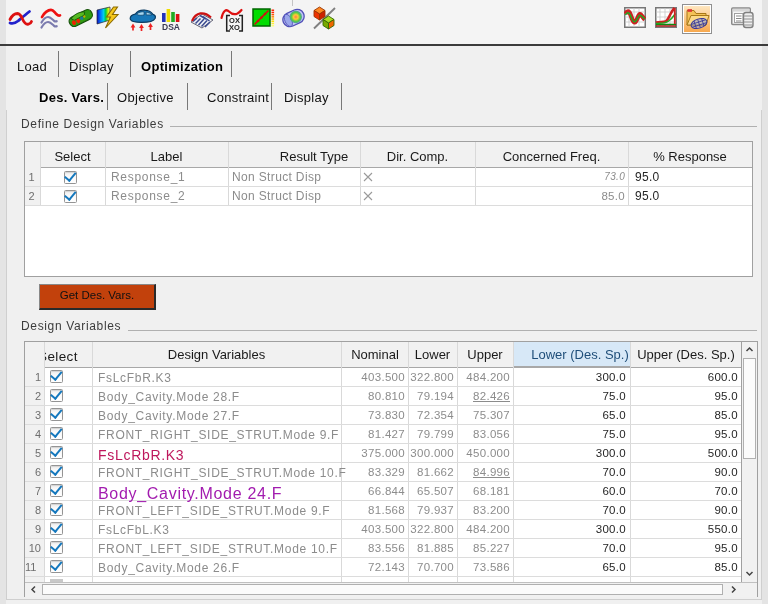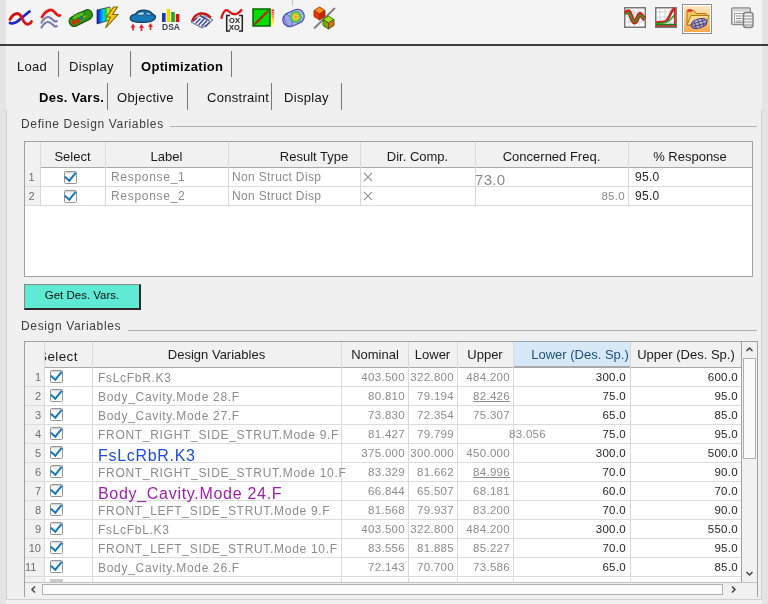--- a/index.html
+++ b/index.html
@@ -235,33 +235,33 @@
   <div class="hline" style="left:0;top:63px;width:727px;background:#dcdcdc;"></div>
 
   <div class="abs cb" style="left:39px;top:29px;"></div>
   <div class="abs cb" style="left:39px;top:48px;"></div>
 
   <div class="txt" style="left:86px;top:28px;font-size:12px;letter-spacing:0.7px;color:#8c8c8c;">Response_1</div>
   <div class="txt" style="left:207px;top:28px;font-size:12px;letter-spacing:0.35px;color:#8c8c8c;">Non Struct Disp</div>
   <svg class="abs" style="left:338px;top:30px;" width="10" height="10" viewBox="0 0 10 10">
       <path d="M1,1 L9,9 M9,1 L1,9" stroke="#9a9a9a" stroke-width="1.1"></path>
     </svg>
-  <div class="txt" style="left:450px;top:29px;width:150px;font-size:15px;letter-spacing:0.3px;color:#8c8c8c;">73.0</div>
+  <div class="txt" style="left:450px;top:29px;width:150px;text-align:right;font-size:10px;letter-spacing:0.3px;color:#8c8c8c;font-style:italic;">73.0</div>
   <div class="txt" style="left:610px;top:28px;font-size:12px;letter-spacing:0.3px;color:#262626;">95.0</div>
 
   <div class="txt" style="left:86px;top:47px;font-size:12px;letter-spacing:0.7px;color:#8c8c8c;">Response_2</div>
   <div class="txt" style="left:207px;top:47px;font-size:12px;letter-spacing:0.35px;color:#8c8c8c;">Non Struct Disp</div>
   <svg class="abs" style="left:338px;top:49px;" width="10" height="10" viewBox="0 0 10 10">
       <path d="M1,1 L9,9 M9,1 L1,9" stroke="#9a9a9a" stroke-width="1.1"></path>
     </svg>
   <div class="txt" style="left:450px;top:48px;width:150px;text-align:right;font-size:11.5px;letter-spacing:0.3px;color:#8c8c8c;">85.0</div>
   <div class="txt" style="left:610px;top:47px;font-size:12px;letter-spacing:0.3px;color:#262626;">95.0</div>
 </div>
 
-<div class="abs" style="left:24px;top:284px;width:114px;height:23px;background:#5eead4;
+<div class="abs" style="left:39px;top:284px;width:114px;height:23px;background:#c2410c;
      border-top:1px solid #888;border-left:1px solid #888;
      border-right:2px solid #2a2a2a;border-bottom:2px solid #2a2a2a;">
   <div style="text-align:center;font-size:11.5px;color:#111;margin-top:4px;">Get Des. Vars.</div>
 </div>
 
 <div class="txt" style="left:21px;top:319px;font-size:12px;letter-spacing:0.65px;color:#3c3c3c;">Design Variables</div>
 <div class="hline" style="left:128px;top:330px;width:629px;background:#b0b0b0;"></div>
 
 <div id="table2" class="abs" style="left:24px;top:341px;width:734px;height:256px;background:#fff;border:1px solid #a0a0a0;box-sizing:border-box;">
   <div class="abs" style="left:0;top:0;width:716px;height:25px;background:#f1f1f1;border-bottom:1px solid #a8a8a8;"></div>
@@ -308,27 +308,27 @@
   <div class="txt" style="left:383px;top:67px;width:46px;text-align:right;font-size:11.5px;letter-spacing:0.3px;color:#8c8c8c;">72.354</div>
   <div class="txt" style="left:432px;top:67px;width:53px;text-align:right;font-size:11.5px;letter-spacing:0.3px;color:#8c8c8c;">75.307</div>
   <div class="txt" style="left:488px;top:67px;width:113px;text-align:right;font-size:11.5px;letter-spacing:0.3px;color:#262626;">65.0</div>
   <div class="txt" style="left:605px;top:67px;width:108px;text-align:right;font-size:11.5px;letter-spacing:0.3px;color:#262626;">85.0</div>
   <div class="hline" style="left:0;top:101px;width:716px;background:#dcdcdc;"></div>
   <div class="txt" style="left:0;top:86px;width:16px;text-align:right;font-size:11px;color:#6e6e6e;">4</div>
   <div class="abs cb" style="left:25px;top:85px;"></div>
   <div class="txt" style="left:73px;top:86px;font-size:12px;letter-spacing:0.7px;color:#8c8c8c;">FRONT_RIGHT_SIDE_STRUT.Mode 9.F</div>
   <div class="txt" style="left:317px;top:86px;width:63px;text-align:right;font-size:11.5px;letter-spacing:0.3px;color:#8c8c8c;">81.427</div>
   <div class="txt" style="left:383px;top:86px;width:46px;text-align:right;font-size:11.5px;letter-spacing:0.3px;color:#8c8c8c;">79.799</div>
-  <div class="txt" style="left:432px;top:86px;width:53px;text-align:right;font-size:11.5px;letter-spacing:0.3px;color:#8c8c8c;padding-left:36px;">83.056</div>
+  <div class="txt" style="left:432px;top:86px;width:53px;text-align:right;font-size:11.5px;letter-spacing:0.3px;color:#8c8c8c;">83.056</div>
   <div class="txt" style="left:488px;top:86px;width:113px;text-align:right;font-size:11.5px;letter-spacing:0.3px;color:#262626;">75.0</div>
   <div class="txt" style="left:605px;top:86px;width:108px;text-align:right;font-size:11.5px;letter-spacing:0.3px;color:#262626;">95.0</div>
   <div class="hline" style="left:0;top:120px;width:716px;background:#dcdcdc;"></div>
   <div class="txt" style="left:0;top:105px;width:16px;text-align:right;font-size:11px;color:#6e6e6e;">5</div>
   <div class="abs cb" style="left:25px;top:104px;"></div>
-  <div class="txt" style="left:73px;top:105px;font-size:16px;letter-spacing:0.7px;color:#1d4ed8;">FsLcRbR.K3</div>
+  <div class="txt" style="left:73px;top:105px;font-size:14px;letter-spacing:0.7px;color:#be185d;">FsLcRbR.K3</div>
   <div class="txt" style="left:317px;top:105px;width:63px;text-align:right;font-size:11.5px;letter-spacing:0.3px;color:#8c8c8c;">375.000</div>
   <div class="txt" style="left:383px;top:105px;width:46px;text-align:right;font-size:11.5px;letter-spacing:0.3px;color:#8c8c8c;">300.000</div>
   <div class="txt" style="left:432px;top:105px;width:53px;text-align:right;font-size:11.5px;letter-spacing:0.3px;color:#8c8c8c;">450.000</div>
   <div class="txt" style="left:488px;top:105px;width:113px;text-align:right;font-size:11.5px;letter-spacing:0.3px;color:#262626;">300.0</div>
   <div class="txt" style="left:605px;top:105px;width:108px;text-align:right;font-size:11.5px;letter-spacing:0.3px;color:#262626;">500.0</div>
   <div class="hline" style="left:0;top:139px;width:716px;background:#dcdcdc;"></div>
   <div class="txt" style="left:0;top:124px;width:16px;text-align:right;font-size:11px;color:#6e6e6e;">6</div>
   <div class="abs cb" style="left:25px;top:123px;"></div>
   <div class="txt" style="left:73px;top:124px;font-size:12px;letter-spacing:0.7px;color:#8c8c8c;">FRONT_RIGHT_SIDE_STRUT.Mode 10.F</div>
   <div class="txt" style="left:317px;top:124px;width:63px;text-align:right;font-size:11.5px;letter-spacing:0.3px;color:#8c8c8c;">83.329</div>

